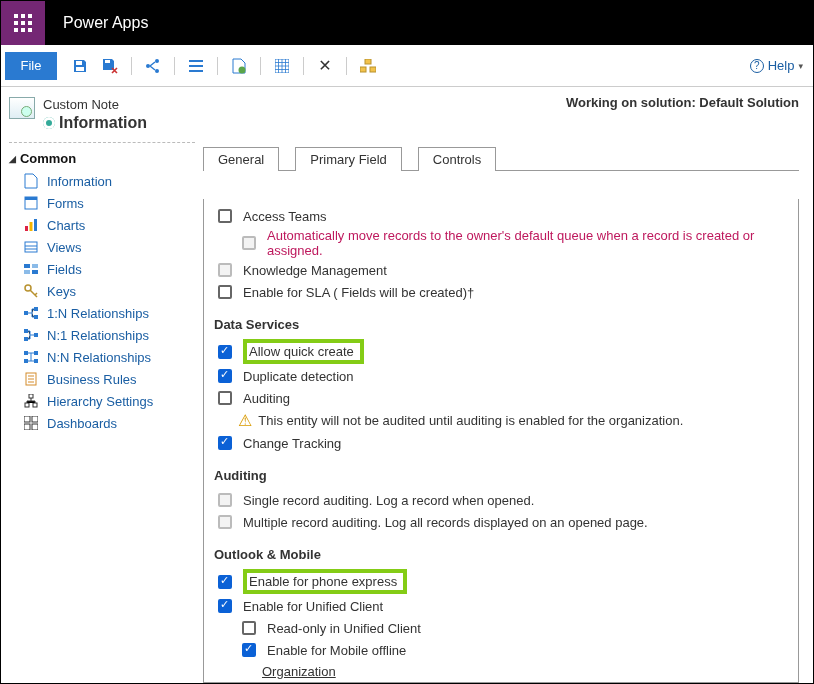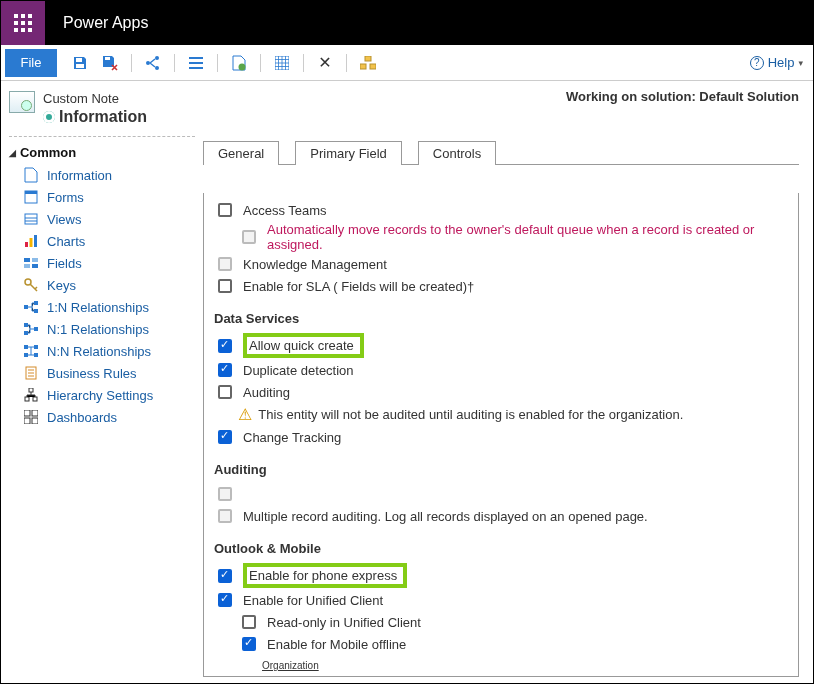--- a/index.html
+++ b/index.html
@@ -31,21 +31,21 @@
     justify-content: center;
   }
   .waffle svg { display:block; }
   .app-title {
     font-size: 16px;
     font-weight: 400;
     margin-left: 18px;
   }
   
   .ribbon {
-    height: 36px;
+    height: 42px;
     display: flex;
     align-items: center;
     border-bottom: 1px solid #ccc;
     background:#fff;
     padding-right:10px;
     justify-content:space-between;
   }
   .file-btn {
     background: #2a7ad1;
     color:#fff;
@@ -205,21 +205,21 @@
     border:4px solid #84cc16;
     padding: 1px 6px 1px 2px;
     display:inline-block;
   }
   .warn-row {
     display:flex; align-items:center; gap:6px;
     padding-left:24px; margin:2px 0;
   }
   .warn-ico { color:#d99a00; font-size:16px; }
   .link-list { padding-left:48px; margin-top:2px; }
-  .link-list div { text-decoration:underline; color:#333; font-size:10px; line-height:18px; cursor:pointer; }
+  .link-list div { text-decoration:underline; color:#333; font-size:13px; line-height:18px; cursor:pointer; }
 </style>
 </head>
 <body>
 
 <div class="topbar">
   <div class="waffle">
     <svg width="18" height="18" viewBox="0 0 18 18">
       <g fill="#fff">
         <rect x="0" y="0" width="4" height="4"></rect>
           <rect x="7" y="0" width="4" height="4"></rect>
@@ -331,35 +331,35 @@
             <svg width="14" height="14" viewBox="0 0 14 14">
               <rect x="1" y="1" width="12" height="12" fill="none" stroke="#2a7ad1"></rect>
               <rect x="1" y="1" width="12" height="3" fill="#2a7ad1"></rect>
             </svg>
           </span>
           <span>Forms</span>
         </div>
       <div class="nav-item">
           <span class="nav-ico">
             <svg width="14" height="14" viewBox="0 0 14 14">
-              <rect x="1" y="2" width="12" height="10" fill="none" stroke="#2a7ad1"></rect>
-              <path d="M1 6h12M1 9h12" stroke="#2a7ad1"></path>
-            </svg>
-          </span>
-          <span>Views</span>
-        </div>
-      <div class="nav-item">
-          <span class="nav-ico">
-            <svg width="14" height="14" viewBox="0 0 14 14">
               <rect x="1" y="8" width="3" height="5" fill="#d24"></rect>
               <rect x="5.5" y="4" width="3" height="9" fill="#f4b400"></rect>
               <rect x="10" y="1" width="3" height="12" fill="#2a7ad1"></rect>
             </svg>
           </span>
           <span>Charts</span>
+        </div>
+      <div class="nav-item">
+          <span class="nav-ico">
+            <svg width="14" height="14" viewBox="0 0 14 14">
+              <rect x="1" y="2" width="12" height="10" fill="none" stroke="#2a7ad1"></rect>
+              <path d="M1 6h12M1 9h12" stroke="#2a7ad1"></path>
+            </svg>
+          </span>
+          <span>Views</span>
         </div>
       <div class="nav-item">
           <span class="nav-ico">
             <svg width="14" height="14" viewBox="0 0 14 14">
               <rect x="0" y="2" width="6" height="4" fill="#2a7ad1"></rect>
               <rect x="8" y="2" width="6" height="4" fill="#8bbbe8"></rect>
               <rect x="0" y="8" width="6" height="4" fill="#8bbbe8"></rect>
               <rect x="8" y="8" width="6" height="4" fill="#2a7ad1"></rect>
             </svg>
           </span>
@@ -488,20 +488,21 @@
           <span class="chk-label">This entity will not be audited until auditing is enabled for the organization.</span>
         </div>
       <div class="chk-row">
           <input type="checkbox" class="chk" checked="" style="">
           <span class="chk-label">Change Tracking</span>
         </div>
 
       <div class="sec-head">Auditing</div>
       <div class="chk-row">
           <input type="checkbox" class="chk" disabled="" style="">
+          <span class="chk-label">Single record auditing. Log a record when opened.</span>
         </div>
       <div class="chk-row">
           <input type="checkbox" class="chk" disabled="" style="">
           <span class="chk-label">Multiple record auditing. Log all records displayed on an opened page.</span>
         </div>
 
       <div class="sec-head">Outlook &amp; Mobile</div>
       <div class="chk-row">
           <input type="checkbox" class="chk" checked="" style="">
           <span class="red-box"><span class="chk-label">Enable for phone express</span></span>

